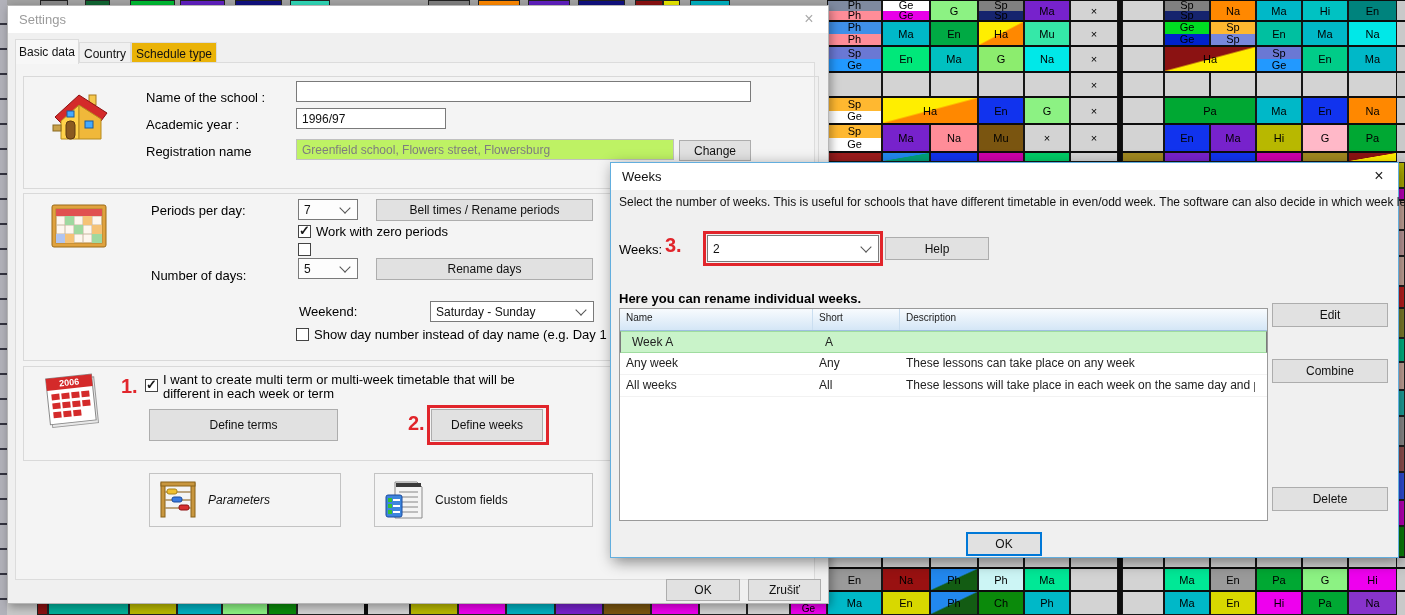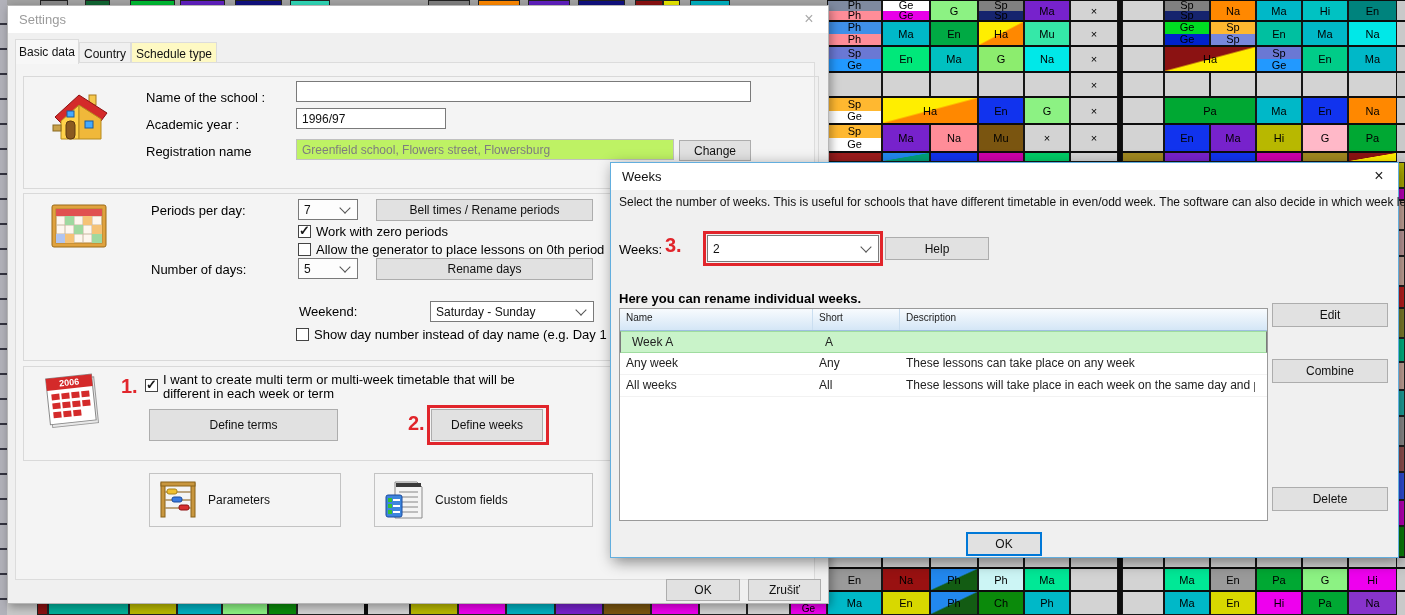--- a/index.html
+++ b/index.html
@@ -272,21 +272,21 @@
   <div id="left-strip"></div>
 
   <div id="settings-dlg" class="dlg" style="left:7px;top:5px;width:820px;height:597px;z-index:20;">
     <div class="titlebar">
       <span class="title-text" style="color:#9b9b9b;">Settings</span>
       <span class="close-x" style="color:#aaa;">×</span>
     </div>
 
     <div class="abs" style="left:7px;top:33px;width:62px;height:24px;background:#f7f7f7;border:1px solid #dcdcdc;border-bottom:none;z-index:3;display:flex;align-items:center;justify-content:center;font-size:12px;">Basic data</div>
     <div class="abs" style="left:71px;top:36px;width:50px;height:21px;background:#f0f0f0;border:1px solid #dcdcdc;border-bottom:none;display:flex;align-items:center;justify-content:center;font-size:12px;">Country</div>
-    <div class="abs" style="left:123px;top:36px;width:84px;height:21px;background:#fef9c3;border:1px solid #dcdcdc;border-bottom:none;display:flex;align-items:center;justify-content:center;font-size:12px;">Schedule type</div>
+    <div class="abs" style="left:123px;top:36px;width:84px;height:21px;background:#eab308;border:1px solid #dcdcdc;border-bottom:none;display:flex;align-items:center;justify-content:center;font-size:12px;">Schedule type</div>
     <div class="abs" style="left:7px;top:56px;width:798px;height:516px;background:#f4f4f4;border:1px solid #dcdcdc;"></div>
 
     <div class="group" style="left:15px;top:70px;width:796px;height:113px;"></div>
     <svg class="abs" style="left:41px;top:85px;" width="64" height="52" viewBox="0 0 64 52">
       <rect x="40" y="4" width="7" height="10" fill="#f5c84c" stroke="#a8791a"></rect>
       <polygon points="6,26 30,4 58,22 52,30 30,14 12,32" fill="#d42a2a" stroke="#8e1212"></polygon>
       <polygon points="12,30 30,14 30,48 12,48" fill="#ffd24a" stroke="#b58a1e"></polygon>
       <polygon points="30,14 52,28 52,48 30,48" fill="#f0b83a" stroke="#b58a1e"></polygon>
       <rect x="17" y="30" width="9" height="18" rx="4" fill="#8a5a20" stroke="#5e3a10"></rect>
       <rect x="36" y="30" width="8" height="7" fill="#44aaff" stroke="#1a5a9e"></rect>
@@ -327,22 +327,21 @@
     </svg>
     <span class="lbl" style="left:143px;top:197px;">Periods per day:</span>
     <div class="sel" style="left:290px;top:193px;width:60px;height:21px;">
       <span>7</span>
       <span class="chev"></span>
     </div>
     <div class="btn" style="left:368px;top:193px;width:217px;height:22px;">Bell times / Rename periods</div>
     <span class="cb checked" style="left:290px;top:219px;"></span>
     <span class="lbl" style="left:308px;top:218px;">Work with zero periods</span>
     <span class="cb" style="left:290px;top:237px;"></span>
-    <span class="lbl" style="left:308px;top:236px;">Allow the generator to place lessons on 0th period</span>
-    <span class="lbl" style="left:143px;top:256px;">Number of days:</span>
+    <span class="lbl" style="left:143px;top:262px;">Number of days:</span>
     <div class="sel" style="left:290px;top:252px;width:60px;height:21px;">
       <span>5</span>
       <span class="chev"></span>
     </div>
     <div class="btn" style="left:368px;top:252px;width:217px;height:22px;">Rename days</div>
     <span class="lbl" style="left:291px;top:298px;">Weekend:</span>
     <div class="sel" style="left:422px;top:295px;width:164px;height:21px;background:#fff;">
       <span>Saturday - Sunday</span>
       <span class="chev"></span>
     </div>
@@ -372,21 +371,21 @@
     <span class="step" style="left:113px;top:369px;">1.</span>
     <span class="cb checked" style="left:137px;top:373px;"></span>
     <span class="lbl" style="left:155px;top:366px;">I want to create multi term or multi-week timetable that will be</span>
     <span class="lbl" style="left:155px;top:380px;">different in each week or term</span>
     <div class="btn" style="left:141px;top:403px;width:189px;height:32px;">Define terms</div>
     <span class="step" style="left:400px;top:406px;">2.</span>
     <div class="redbox" style="left:419px;top:399px;width:122px;height:40px;z-index:2;">
       <div class="btn" style="left:1px;top:1px;width:112px;height:32px;">Define weeks</div>
     </div>
 
-    <div class="bigbtn" style="left:141px;top:467px;width:192px;height:54px;">
+    <div class="bigbtn" style="left:141px;top:467px;width:192px;height:54px;font-style:italic;">
       <svg style="margin:0 10px 0 8px;" width="40" height="40" viewBox="0 0 40 40">
         <rect x="3" y="3" width="4" height="34" fill="#c8963e" stroke="#8a6218"></rect>
         <rect x="33" y="3" width="4" height="34" fill="#c8963e" stroke="#8a6218"></rect>
         <rect x="3" y="2" width="34" height="4" fill="#c8963e" stroke="#8a6218"></rect>
         <g stroke="#a88a5a" stroke-width="1.5">
           <line x1="7" y1="12" x2="33" y2="12"></line>
             <line x1="7" y1="20" x2="33" y2="20"></line>
             <line x1="7" y1="28" x2="33" y2="28"></line>
         </g>
         <rect x="9" y="9" width="10" height="5" rx="2" fill="#f0c030" stroke="#a8821a"></rect>

